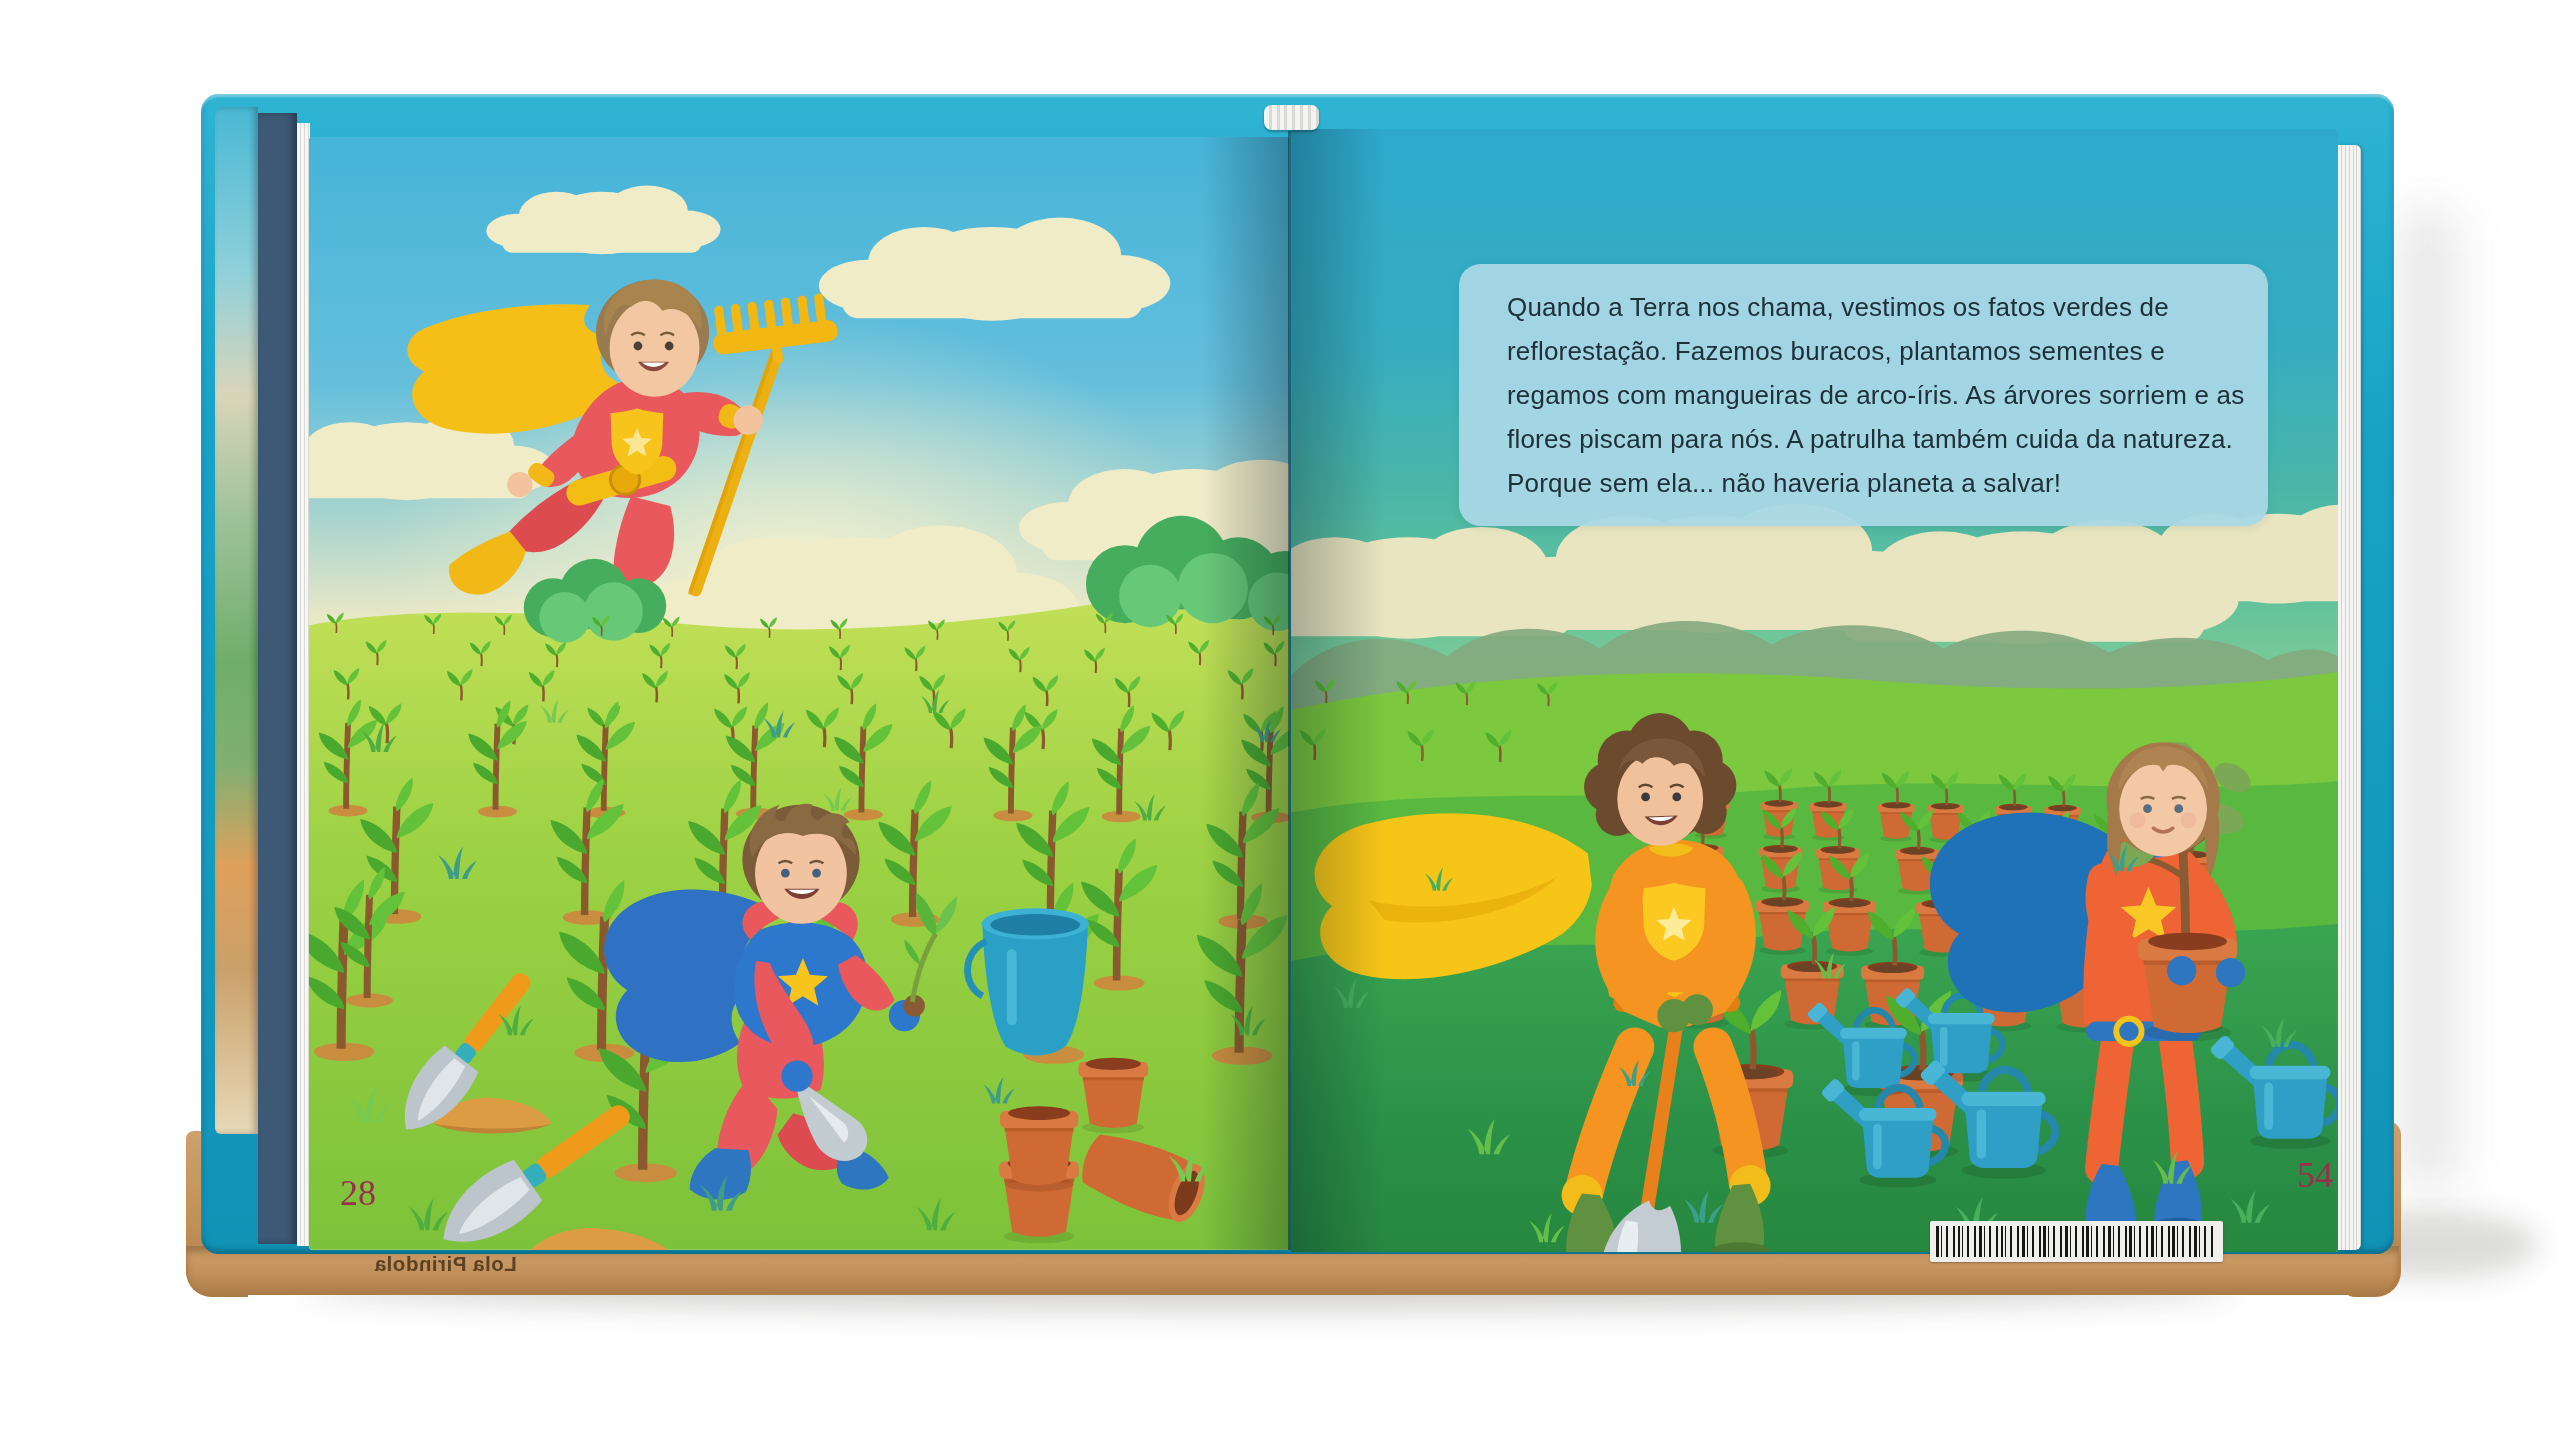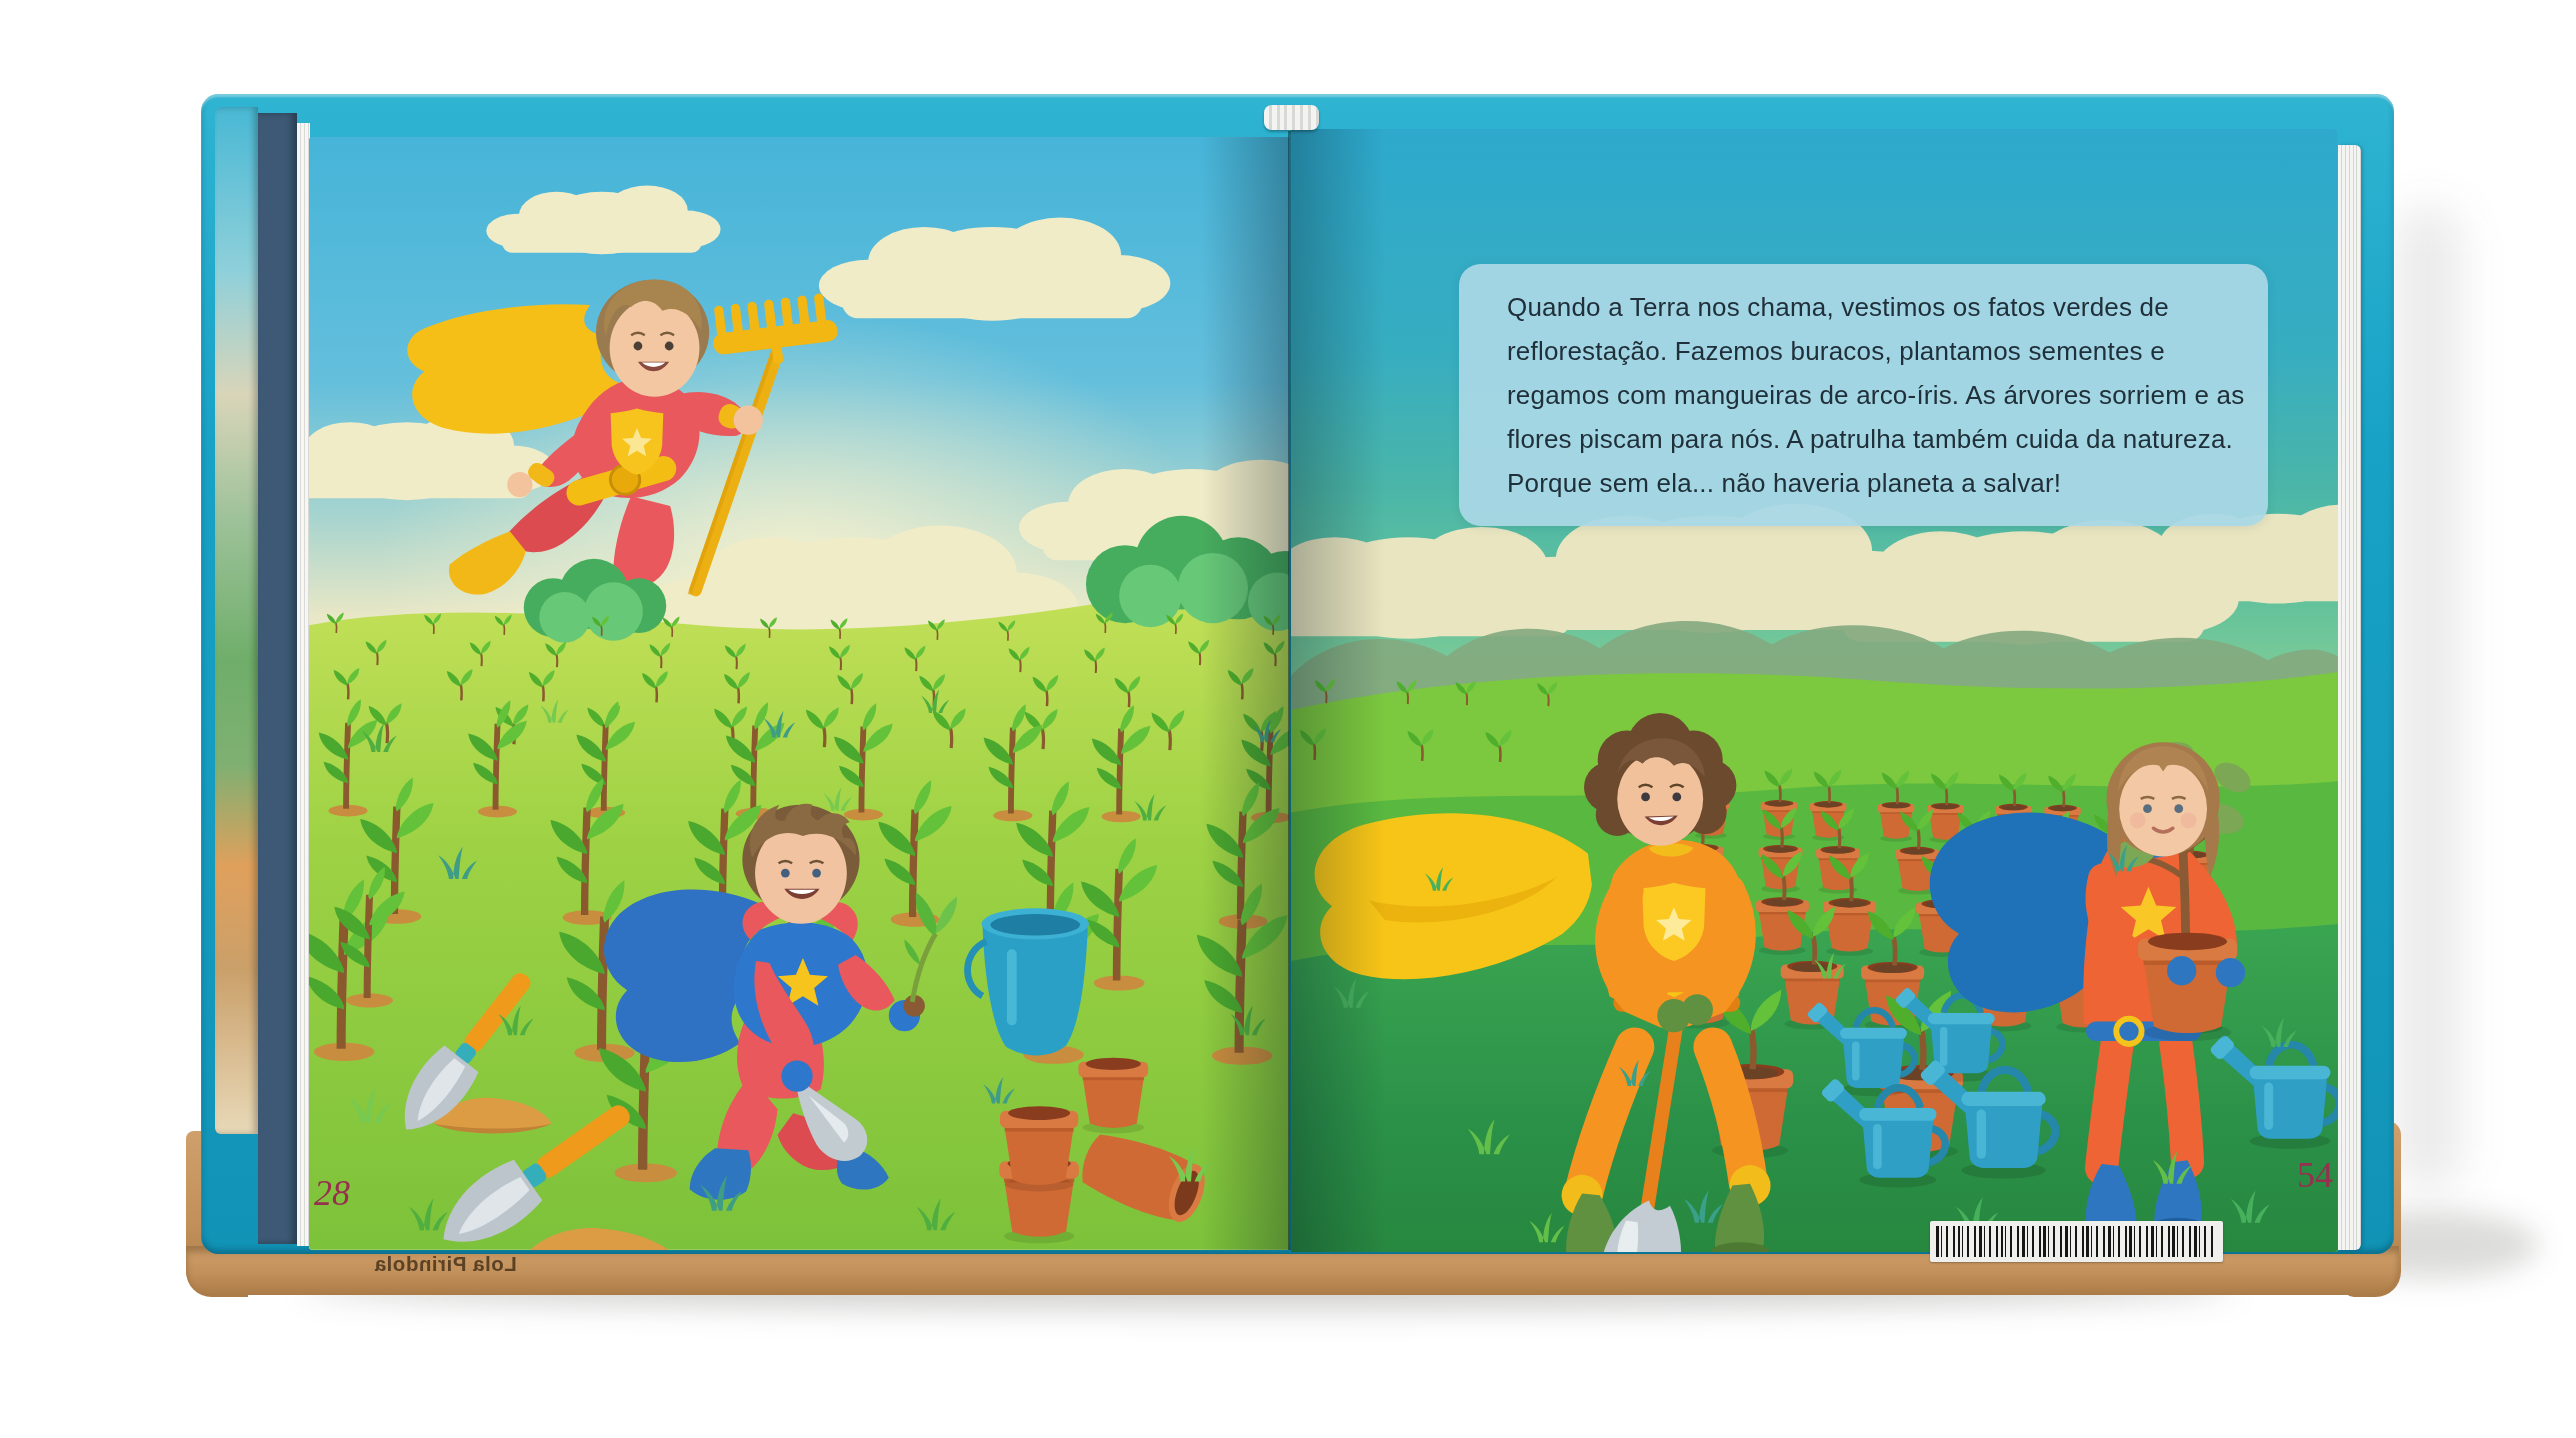--- a/index.html
+++ b/index.html
@@ -49,21 +49,21 @@
   .gutter-r{left:1291px;top:129px;width:94px;height:1123px;
          background:linear-gradient(90deg,rgba(0,20,30,.28) 0%,rgba(0,20,30,0) 100%);}
   .gutter-line{left:1288px;top:131px;width:2.9px;height:1119px;background:rgba(5,25,35,.45);}
   
   .storybox{left:1459px;top:264px;width:809px;height:262px;border-radius:21.5px;
          background:rgba(169,216,229,.94);box-shadow:0 2px 9.8px rgba(20,60,80,.10);}
   .storytext{left:1486px;top:285px;width:756px;height:225px;
          font-size:26px;line-height:44px;color:#20303a;letter-spacing:0.2px;margin-left:21px;}
   
   .pagenum{font-family:"Liberation Serif",serif;font-size:36px;color:#96304e;}
-  .pagenum-left{left:314px;top:1172px;font-style:italic;}
+  .pagenum-left{left:340px;top:1172px;}
   .pagenum-right{left:2297px;top:1154px;}
   
   .barcode-chip{left:1930px;top:1221px;width:293px;height:41px;background:#efefec;
          border-radius:2px;box-shadow:0 1px 2px rgba(0,0,0,.3);}
   .barcode{left:1936px;top:1226px;width:279px;height:31px;
          background:repeating-linear-gradient(90deg,#161616 0 2.9px,transparent 2.9px 4.9px,
             #161616 4.9px 5.9px,transparent 5.9px 9.8px,#161616 9.8px 11.7px,transparent 11.7px 16.6px,
             #161616 16.6px 18.6px,transparent 18.6px 21.5px);}
   .publisher{left:348px;top:1252px;width:195px;text-align:center;transform:scaleX(-1);
          font-size:20.5px;font-weight:bold;color:rgba(62,42,20,.78);letter-spacing:0.5px;}

